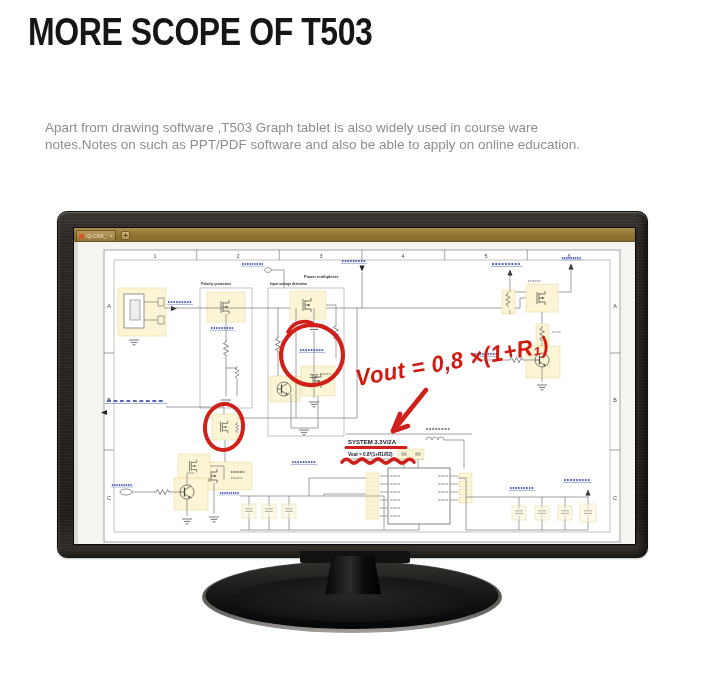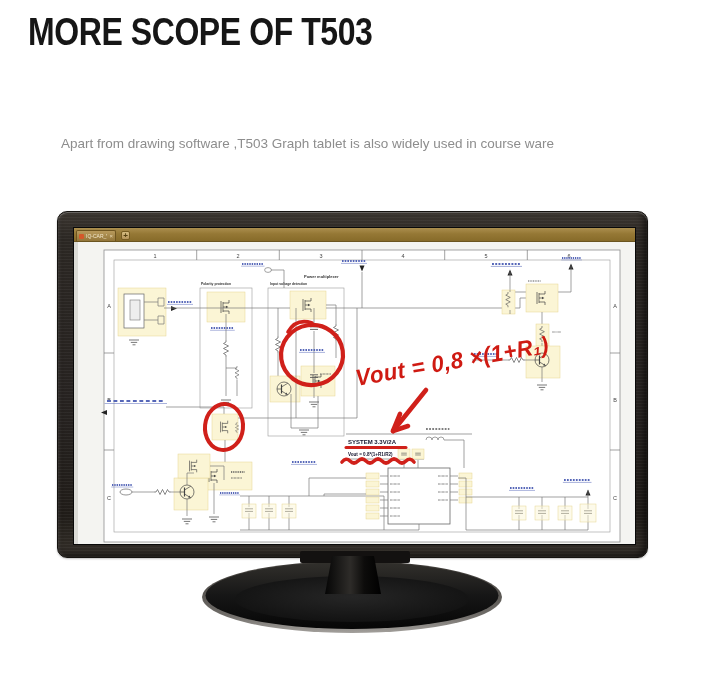--- a/index.html
+++ b/index.html
@@ -4,21 +4,21 @@
 <style>
   html,body{margin:0;padding:0;background:#ffffff;}
   body{position:relative;width:720px;height:684px;font-family:"Liberation Sans",sans-serif;overflow:hidden;}
 
   .heading{
     position:absolute;left:28px;top:10px;margin:0;
     font-size:39px;font-weight:bold;color:#161616;letter-spacing:-0.5px;
     transform:scaleX(.82);transform-origin:left top;white-space:nowrap;
   }
   .desc{
-    position:absolute;left:45px;top:119px;margin:16px;width:640px;
+    position:absolute;left:45px;top:119px;margin:0;width:640px;
     font-size:13.5px;line-height:17px;color:#8d8d8d;
   }
 
   
   .monitor{
     position:absolute;left:57px;top:211px;width:591px;height:347px;
     border-radius:10px;border:1px solid #14120f;box-sizing:border-box;
     background:
       repeating-linear-gradient(0deg, rgba(255,255,255,.045) 0 1px, rgba(0,0,0,0) 1px 3px),
       linear-gradient(180deg,#3a352f 0%,#2b2723 8%,#262220 55%,#201c18 88%,#35302a 100%);
@@ -71,20 +71,21 @@
   .handw{fill:#cf1a12;font-weight:bold;font-style:italic;font-size:23px;letter-spacing:.5px;}
   .sysA{font-size:6px;font-weight:bold;fill:#14142e;}
   .sysB{font-size:4.6px;font-weight:bold;fill:#14142e;}
 </style>
 </head>
 <body>
 
 <h1 class="heading">MORE SCOPE OF T503</h1>
 <p class="desc">
   <span>Apart from drawing software ,T503 Graph tablet is also widely used in course ware</span><br>
+  <span>notes.Notes on such as PPT/PDF software and also be able to apply on online education.</span>
 </p>
 
 <div class="monitor">
   <div class="screen">
     <div class="tabbar">
       <div class="tab">
         <span class="tab-icon"></span>
         <span class="tab-title">IQ-CAR_V2...</span>
         <span class="tab-close">×</span>
       </div>

